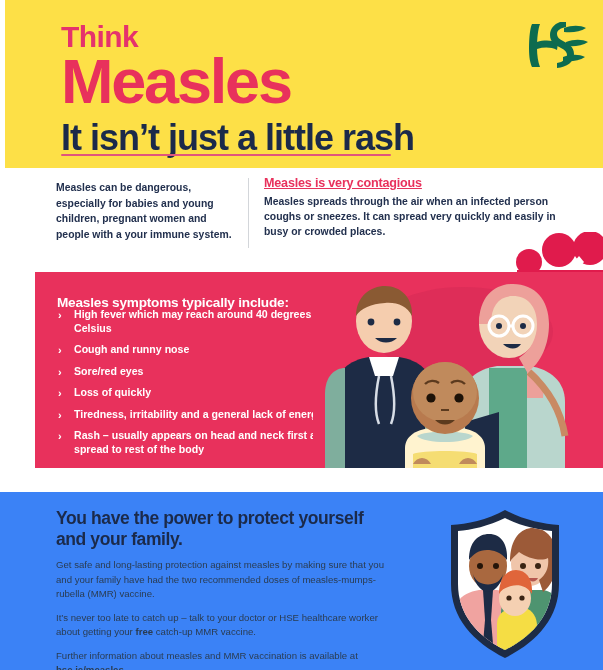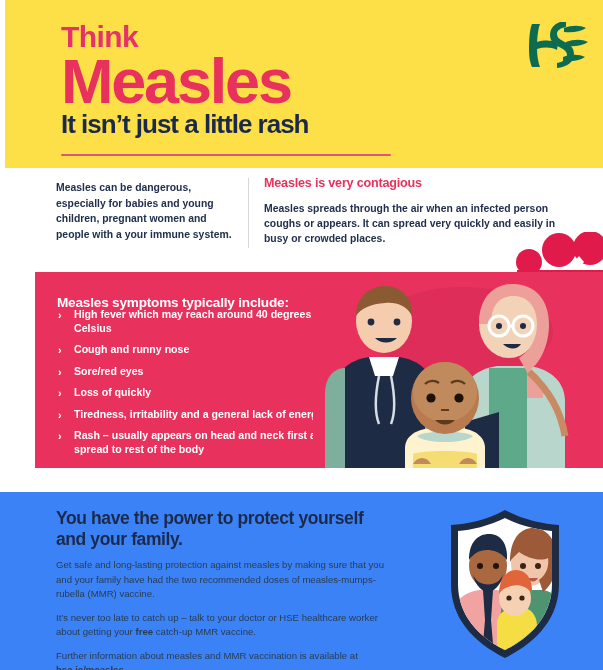--- a/index.html
+++ b/index.html
@@ -19,22 +19,22 @@
   .mast-think {
     font-size:30px; font-weight:bold; color:#e5326c;
     letter-spacing:-0.6px; line-height:1; font-family:"Liberation Sans", sans-serif;
   }
   .mast-measles {
     font-size:63px; font-weight:bold; color:#e8315c;
     letter-spacing:-2.2px; line-height:0.92; margin-top:1px;
     font-family:"Liberation Sans", sans-serif;
   }
   .mast-sub {
-    font-size:26px; font-weight:bold; color:#1b2a4a;
-    letter-spacing:-1px; line-height:1.05; margin-top:0;
+    font-size:36px; font-weight:bold; color:#1b2a4a;
+    letter-spacing:-1px; line-height:1.05; margin-top:8px;
     display:inline-block; position:relative;
     font-family:"Liberation Sans", sans-serif;
   }
   .mast-underline {
     position:absolute; left:56px; top:154px; width:330px; height:2px;
     background:#e0557c; border-radius:2px;
   }
 
   
   .hse-logo { position:absolute; right:18px; top:18px; width:66px; height:54px; }
@@ -44,21 +44,21 @@
   .intro-left {
     position:absolute; left:56px; top:4px; width:180px;
     font-size:10.4px; font-weight:bold; color:#22304e; line-height:1.5;
   }
   .intro-divider {
     position:absolute; left:248px; top:2px; width:1px; height:70px; background:#d3d6da;
   }
   .intro-right { position:absolute; left:264px; top:0px; width:300px; }
   .intro-right-title {
     font-size:12.6px; font-weight:bold; color:#e8315c; line-height:1.2;
-    letter-spacing:-0.2px; margin-bottom:10px;
+    letter-spacing:-0.2px; margin-bottom:3px;text-decoration:underline;
   }
   .intro-right-body {
     font-size:10.4px; font-weight:bold; color:#22304e; line-height:1.46;
   }
 
   
   .decor { position:absolute; right:0; top:232px; width:110px; height:48px; overflow:hidden; }
 
   
   .pink-panel {
@@ -121,21 +121,21 @@
       <path d="M39 39 C47 36 55 36 61 39 C55 43 47 44 39 43 Z"></path>
     </g>
   </svg>
 </div>
 
 <div class="intro">
   <div class="intro-left">Measles can be dangerous, especially for babies and young children, pregnant women and people with a your immune system.</div>
   <div class="intro-divider"></div>
   <div class="intro-right">
     <div class="intro-right-title">Measles is very contagious</div>
-    <div class="intro-right-body">Measles spreads through the air when an infected person coughs or appears. It can spread very quickly and easily in busy or crowded places.</div>
+    <div class="intro-right-body">Measles spreads through the air when an infected person coughs or sneezes. It can spread very quickly and easily in busy or crowded places.</div>
   </div>
 </div>
 
 <svg class="decor" viewBox="0 0 110 48">
   <g fill="#e01b4c">
     <circle cx="36" cy="30" r="13"></circle>
     <circle cx="66" cy="18" r="17"></circle>
     <circle cx="97" cy="16" r="17"></circle>
     <rect x="24" y="38" width="90" height="12"></rect>
     <path d="M81 30 l5 -6 l5 6 l-5 6 Z" fill="#ffffff"></path>

